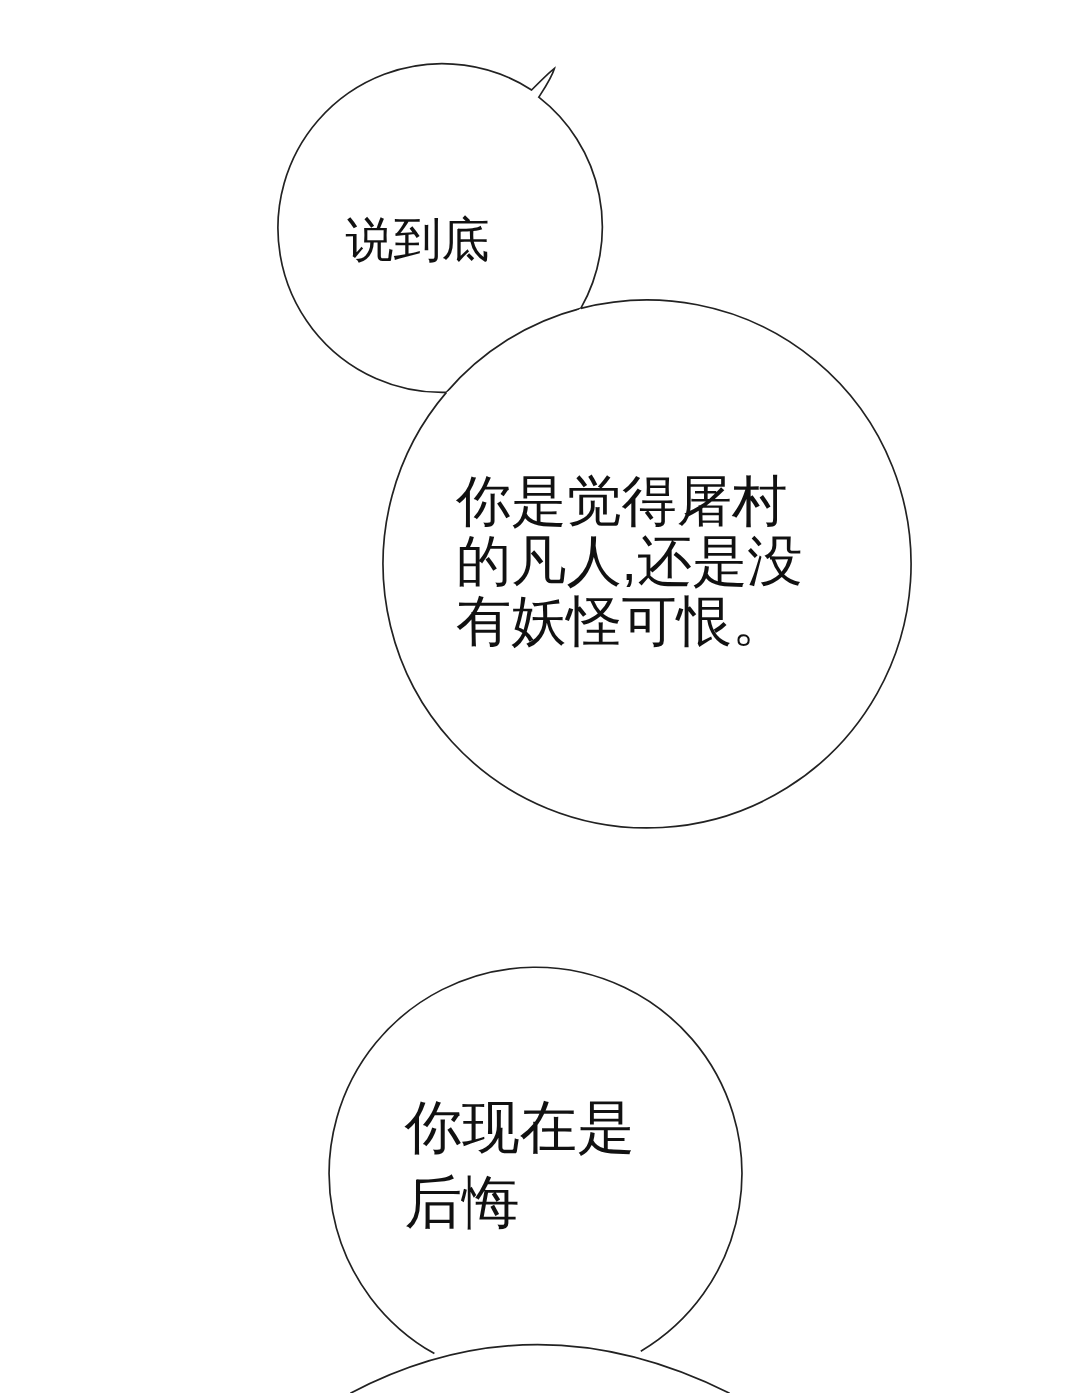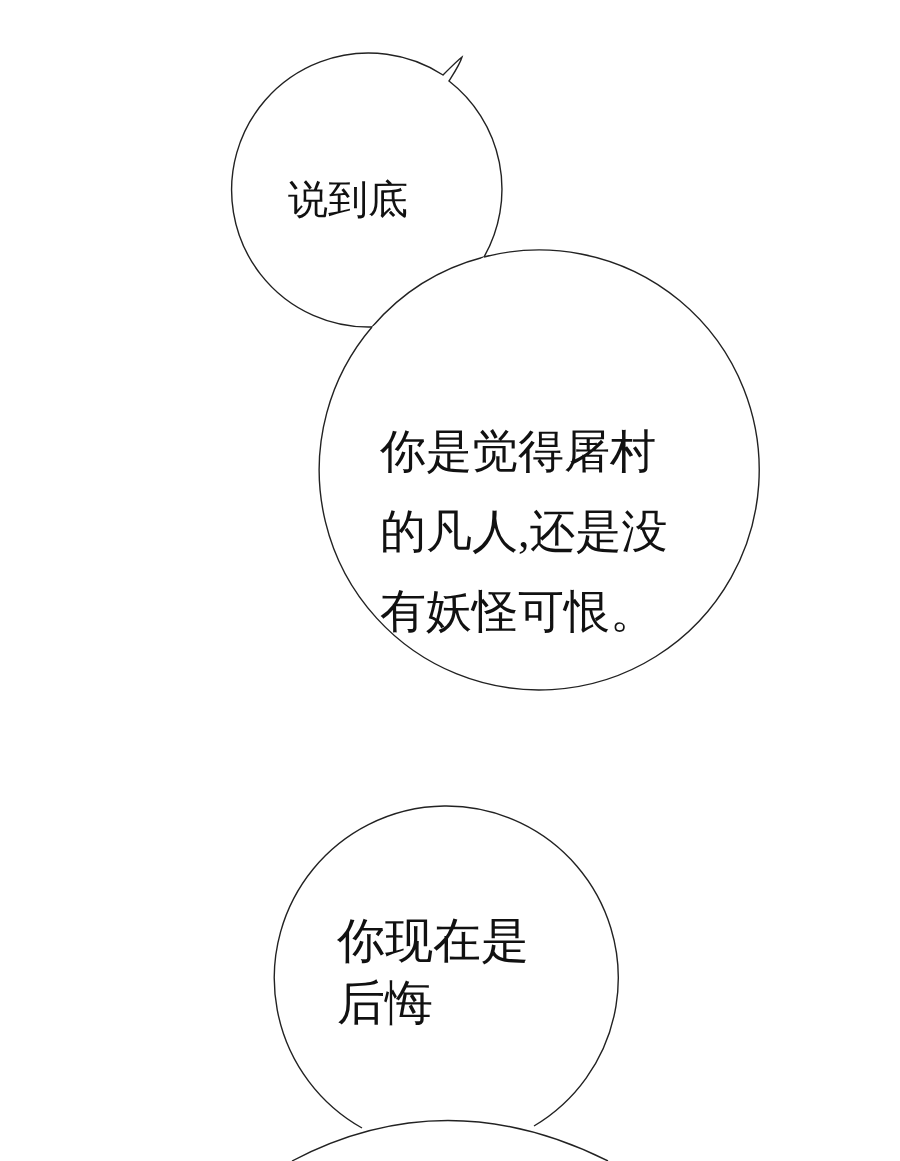--- a/index.html
+++ b/index.html
@@ -1,20 +1,20 @@
 <!DOCTYPE html>
 <html><head>
 <meta charset="utf-8">
 <style>
   html, body { margin: 0; padding: 0; background: #ffffff; }
   body { width: 900px; height: 1161px; position: relative; overflow: hidden; font-family: "DejaVu Sans", sans-serif; }
   svg.bubbles { position: absolute; left: 0; top: 0; }
-  .txt { position: absolute; color: #111111; font-family: Liberation Serif, serif; white-space: pre; }
+  .txt { position: absolute; color: #111111; font-family: Liberation Sans, sans-serif; white-space: pre; }
   .t1 { left: 288px; top: 174px; font-size: 40px; line-height: 52px; }
-  .t2 { left: 380px; top: 412px; font-size: 46px; line-height: 80px; }
+  .t2 { left: 380px; top: 392px; font-size: 46px; line-height: 50px; }
   .t3 { left: 337px; top: 910px; font-size: 48px; line-height: 62px; }
 </style>
 </head>
 <body>
 
 <svg class="bubbles" width="900" height="1161" viewBox="0 0 900 1161">
 
   <path d="M 443 75
            C 452 66, 458 60, 462 57
            C 460 64, 456 70, 449 81

